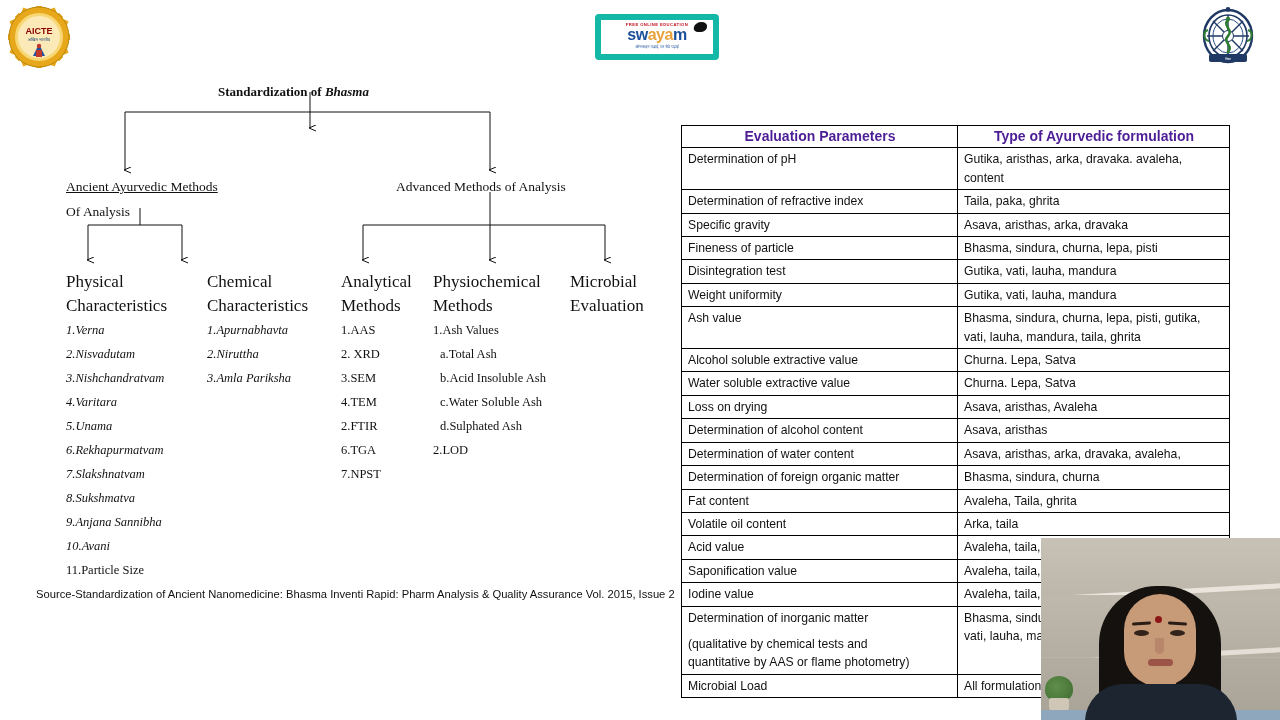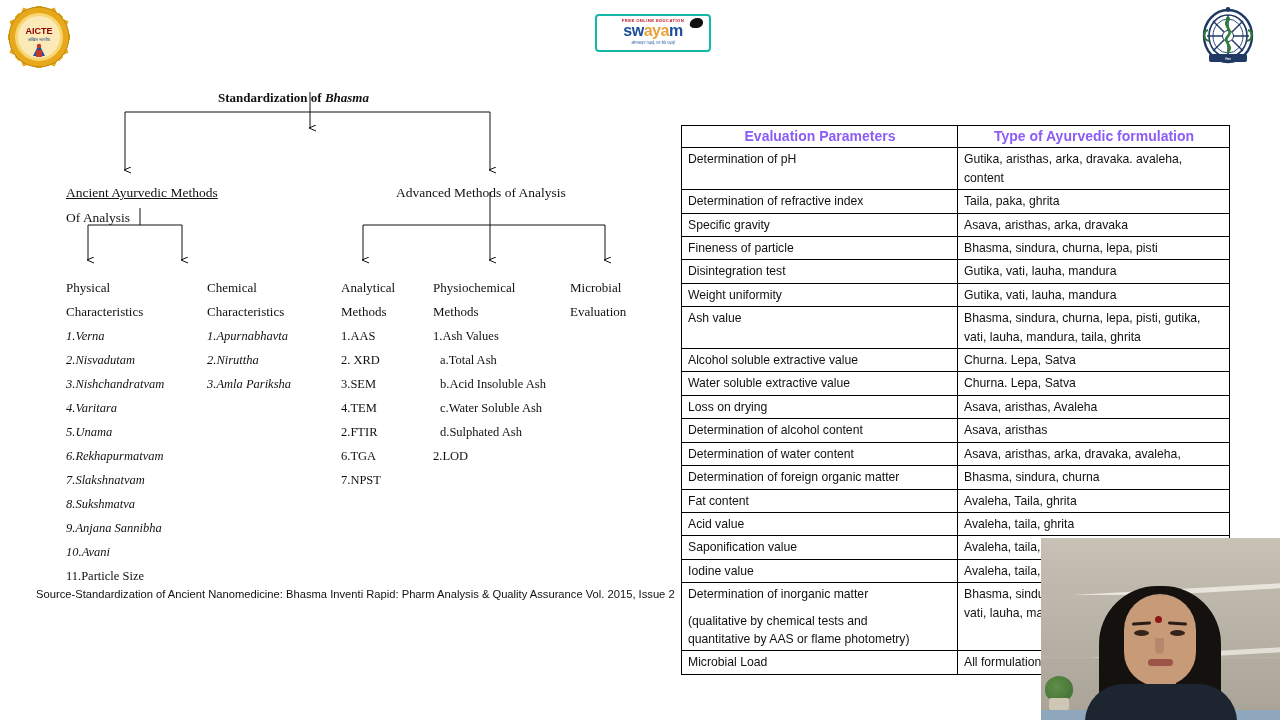--- a/index.html
+++ b/index.html
@@ -13,21 +13,21 @@
     font-family: "Liberation Serif", serif;
     color: #1a1a1a;
   }
 
   
   #logo-bar { position: absolute; left: 0; top: 0; width: 1280px; height: 70px; }
 
   .aicte-logo { position: absolute; left: 8px; top: 6px; width: 62px; height: 62px; }
   .swayam-logo {
     position: absolute; left: 595px; top: 14px; width: 112px; height: 34px;
-    border: 2px solid #14b8a6; border-radius: 4px; background: #fff;
+    border: 6px solid #14b8a6; border-radius: 4px; background: #fff;
     overflow: hidden;
   }
   .swayam-top {
     text-align: center; font-family: "Liberation Sans", sans-serif;
     font-size: 4.2px; letter-spacing: .4px; color: #c1121f; font-weight: bold;
     margin-top: 2px;
   }
   .swayam-word {
     text-align: center; font-family: "Liberation Sans", sans-serif;
     font-weight: bold; font-size: 16px; line-height: 16px;
@@ -43,26 +43,26 @@
     position: absolute; right: 6px; top: 2px; width: 13px; height: 10px;
     background: #111; border-radius: 50% 50% 40% 40%;
     transform: skewX(-12deg);
   }
   .univ-logo { position: absolute; left: 1196px; top: 6px; width: 64px; height: 62px; }
 
   
   #diagram { position: absolute; left: 0; top: 70px; width: 672px; height: 545px; }
   .dg-text {
     position: absolute; font-family: "Liberation Serif", serif;
-    font-size: 13.5px; line-height: 24px; color: #111; white-space: nowrap; margin-top: 6px;
+    font-size: 13.5px; line-height: 24px; color: #111; white-space: nowrap;
   }
   .dg-title { font-weight: bold; font-size: 13px; }
   .dg-title i { font-style: italic; }
   .dg-head { font-size: 13.5px; }
-  .dg-col-head { font-size: 13px; }
+  .dg-col-head { font-size: 17px; }
   .dg-item { font-size: 12.5px; }
   .dg-item.it { font-style: italic; }
   #diagram svg { position: absolute; left: 0; top: 0; }
   .src-note {
     position: absolute; left: 36px; top: 518px;
     font-family: "Liberation Sans", sans-serif;
     font-size: 11.2px; color: #111; white-space: nowrap;
   }
 
   
@@ -73,21 +73,21 @@
     background: #fff;
   }
   #eval-table td {
     border: 1px solid #000;
     padding: 2px 5px 2px 6px;
     font-size: 12.2px; line-height: 18.4px;
     vertical-align: top; color: #111;
   }
   #eval-table tr.hdr td {
     text-align: center; font-weight: bold;
-    font-size: 14px; color: #8b5cf6;
+    font-size: 14px; color: #4c1d95;
     padding-top: 1px; padding-bottom: 2px;
   }
   #eval-table col.c1 { width: 276px; }
   #eval-table col.c2 { width: 272px; }
   .cell-l2 { display: block; }
 
   
   #webcam {
     position: absolute; left: 1041px; top: 538px; width: 239px; height: 182px;
     overflow: hidden; background: #b9b3a8;
@@ -367,20 +367,24 @@
     </tr>
     <tr>
       <td>Determination of foreign organic matter</td>
       <td>Bhasma, sindura, churna</td>
     </tr>
     <tr>
       <td>Fat content</td>
       <td>Avaleha,  Taila,  ghrita</td>
     </tr>
     <tr>
+      <td>Volatile oil content</td>
+      <td>Arka, taila</td>
+    </tr>
+    <tr>
       <td>Acid value</td>
       <td>Avaleha,  taila,  ghrita</td>
     </tr>
     <tr>
       <td>Saponification value</td>
       <td>Avaleha,  taila,  ghrita</td>
     </tr>
     <tr>
       <td>Iodine value</td>
       <td>Avaleha,  taila,  ghrita</td>

